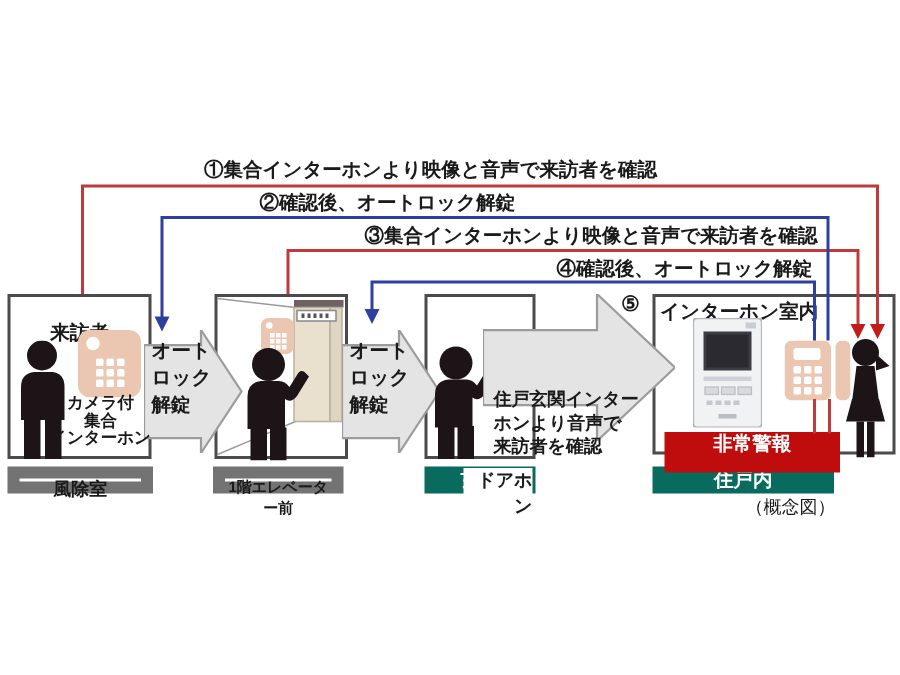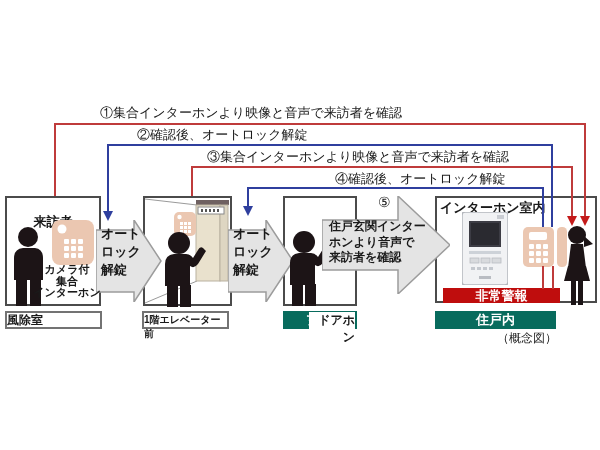--- a/index.html
+++ b/index.html
@@ -4,37 +4,37 @@
 <style>
   html,body{margin:0;padding:0;background:#ffffff;}
   .canvas{
     position:relative;width:600px;height:450px;background:#ffffff;overflow:hidden;
     font-family:"Liberation Sans",sans-serif;color:#1a1a1a;
   }
   .abs{position:absolute;}
   .pre{white-space:pre-line;}
   .b{font-weight:bold;margin-top:29px;}
   
-  .step{font-size:13px;font-weight:normal;line-height:14px;letter-spacing:0;}
+  .step{font-size:13px;font-weight:bold;line-height:14px;letter-spacing:0;margin-left:36px;}
   
   .stagebox{background:#ffffff;border:2px solid #4b4b4b;box-sizing:border-box;}
   .loclabel{
-    box-sizing:border-box;border:2px solid #737373;background:#ffffff;
-    font-size:12px;font-weight:bold;line-height:14px;height:18px;
+    box-sizing:border-box;border:8px solid #737373;background:#ffffff;
+    font-size:12px;font-weight:bold;text-align:center;line-height:14px;height:18px;
   }
   .teal{
     box-sizing:border-box;background:#086b5d;color:#ffffff;border:none;
     font-size:13px;font-weight:bold;text-align:center;line-height:18px;height:18px;
   }
   .alarm{
     background:#bf0d0d;color:#ffffff;font-size:13px;font-weight:bold;
-    text-align:center;line-height:15px;height:15px;
+    text-align:center;line-height:15px;height:27px;
   }
   .arrowtext{font-size:13px;font-weight:bold;line-height:18px;}
-  .arrowtext3{font-size:12px;font-weight:bold;line-height:15.5px;}
+  .arrowtext3{font-size:12px;font-weight:bold;line-height:15.5px;margin-top:40px;}
   .caption{font-size:11px;font-weight:bold;line-height:11.5px;text-align:center;}
   .title13{font-size:13px;font-weight:bold;}
   .wires{position:absolute;left:0;top:0;z-index:7;pointer-events:none;}
   .wires .red{stroke:#bf3b3b;stroke-width:2;fill:none;}
   .wires .blue{stroke:#2f3f9e;stroke-width:2;fill:none;}
   .wires .redhead{fill:#c41a1a;}
   .wires .bluehead{fill:#2f3f9e;}
   .sil{fill:#1c1416;}
   .devtan{fill:#ebc7b1;}
   svg{display:block;}

